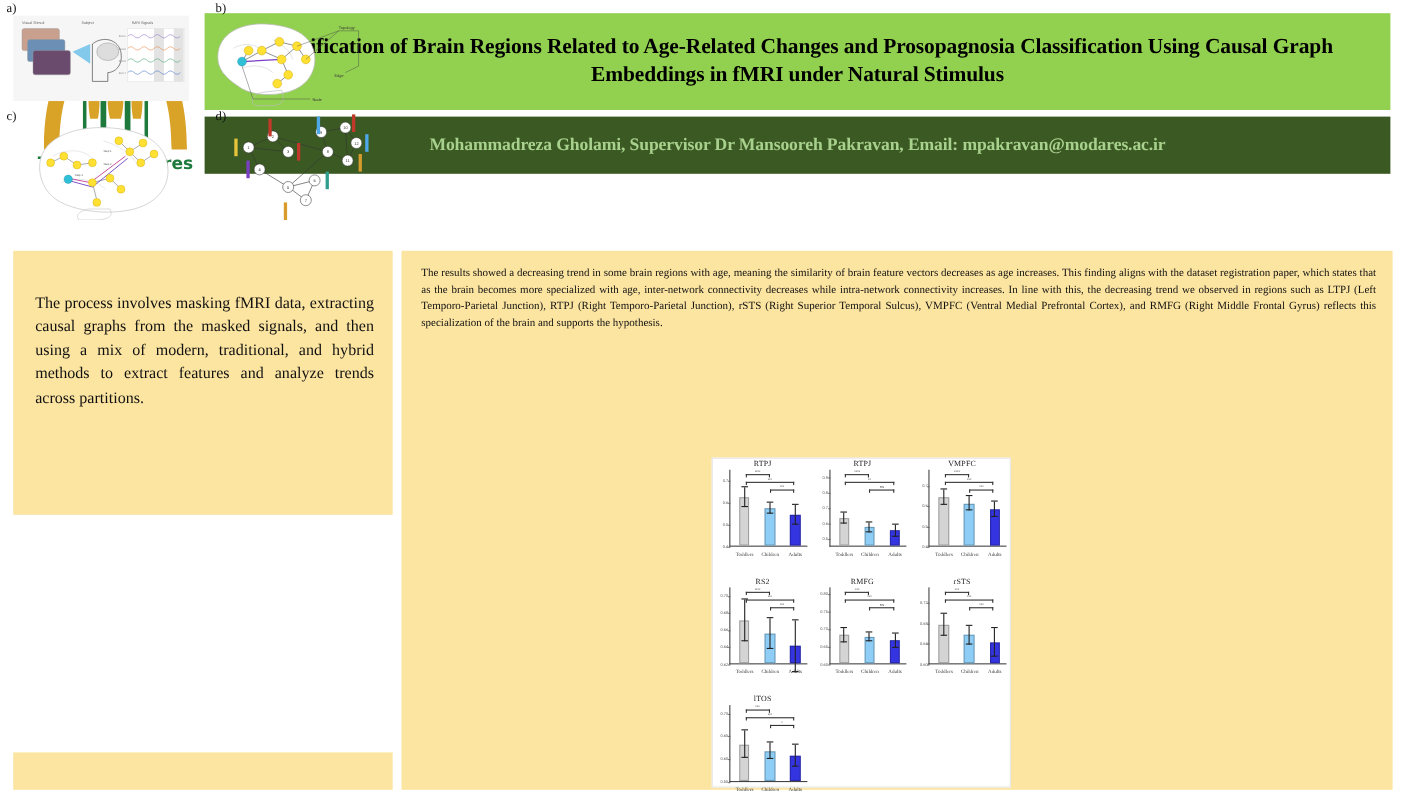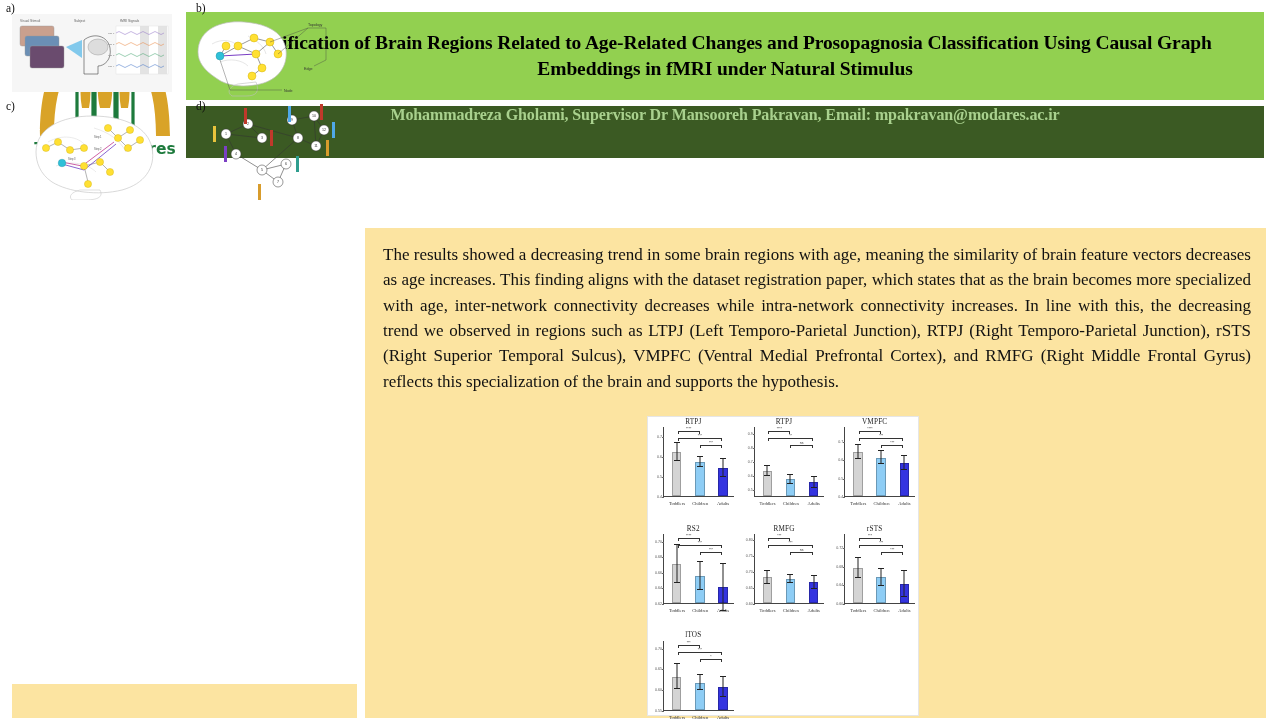--- a/index.html
+++ b/index.html
@@ -24,21 +24,21 @@
   }
   .title-text {
     font-family: "Liberation Serif", serif;
     font-weight: bold; font-size: 19.5px; line-height: 1.32;
     color: #000000; text-align: center; padding: 0 14px;
     letter-spacing: -0.1px;
   }
   .authors-bar {
     position: absolute; left: 186px; top: 106px; width: 1078px; height: 52px;
     background: #3b5a23;
-    display: flex; align-items: flex-start; justify-content: center;
+    display: flex; align-items: center; justify-content: center;
   }
   .authors-text {
     font-family: "Liberation Serif", serif;
     font-weight: bold; font-size: 16px; color: #a9d18e; text-align: center;
     letter-spacing: -0.1px;
   }
 
   
   .sec-bar {
     position: absolute; height: 38px; background: #c29100;
@@ -61,21 +61,21 @@
 
   .methods-body {
     position: absolute; left: 20px; top: 38px; width: 308px;
     font-family: "Liberation Serif", serif;
     font-size: 14.6px; line-height: 1.47; color: #111;
     text-align: justify; text-justify: inter-word;
   }
   .outcomes-body {
     position: absolute; left: 18px; top: 14px; width: 868px;
     font-family: "Liberation Serif", serif;
-    font-size: 17px; line-height: 1.49; color: #111;
+    font-size: 10px; line-height: 1.49; color: #111;
     text-align: justify; text-justify: inter-word;
   }
 
   
   .fig-label {
     position: absolute; font-family: "Liberation Serif", serif;
     font-size: 11.5px; color: #111;
   }
   .mfig { position: absolute; }
 
@@ -168,20 +168,23 @@
 
   <div class="title-bar">
     <div class="title-text">Identification of Brain Regions Related to Age-Related Changes and Prosopagnosia Classification Using Causal Graph Embeddings in fMRI under Natural Stimulus</div>
   </div>
 
   <div class="authors-bar">
     <div class="authors-text">Mohammadreza Gholami, Supervisor Dr Mansooreh Pakravan, Email: mpakravan@modares.ac.ir</div>
   </div>
 
 
+  <div class="panel" id="methods-text-panel">
+    <p class="methods-body">The process involves masking fMRI data, extracting causal graphs from the masked signals, and then using a mix of modern, traditional, and hybrid methods to extract features and analyze trends across partitions.</p>
+  </div>
 
   <div id="methods-figure-panel">
 
     <span class="fig-label" style="left:6px; top:2px;">a)</span>
     <svg class="mfig" style="left:12px; top:14px;" width="160" height="78" viewBox="0 0 160 78">
       <rect x="0" y="0" width="160" height="78" fill="#f6f6f6"></rect>
       <text x="8" y="8" font-family="Liberation Sans, sans-serif" font-size="3.4" fill="#666">Visual Stimuli</text>
       <text x="62" y="8" font-family="Liberation Sans, sans-serif" font-size="3.4" fill="#666">Subject</text>
       <text x="108" y="8" font-family="Liberation Sans, sans-serif" font-size="3.4" fill="#666">fMRI Signals</text>
 

